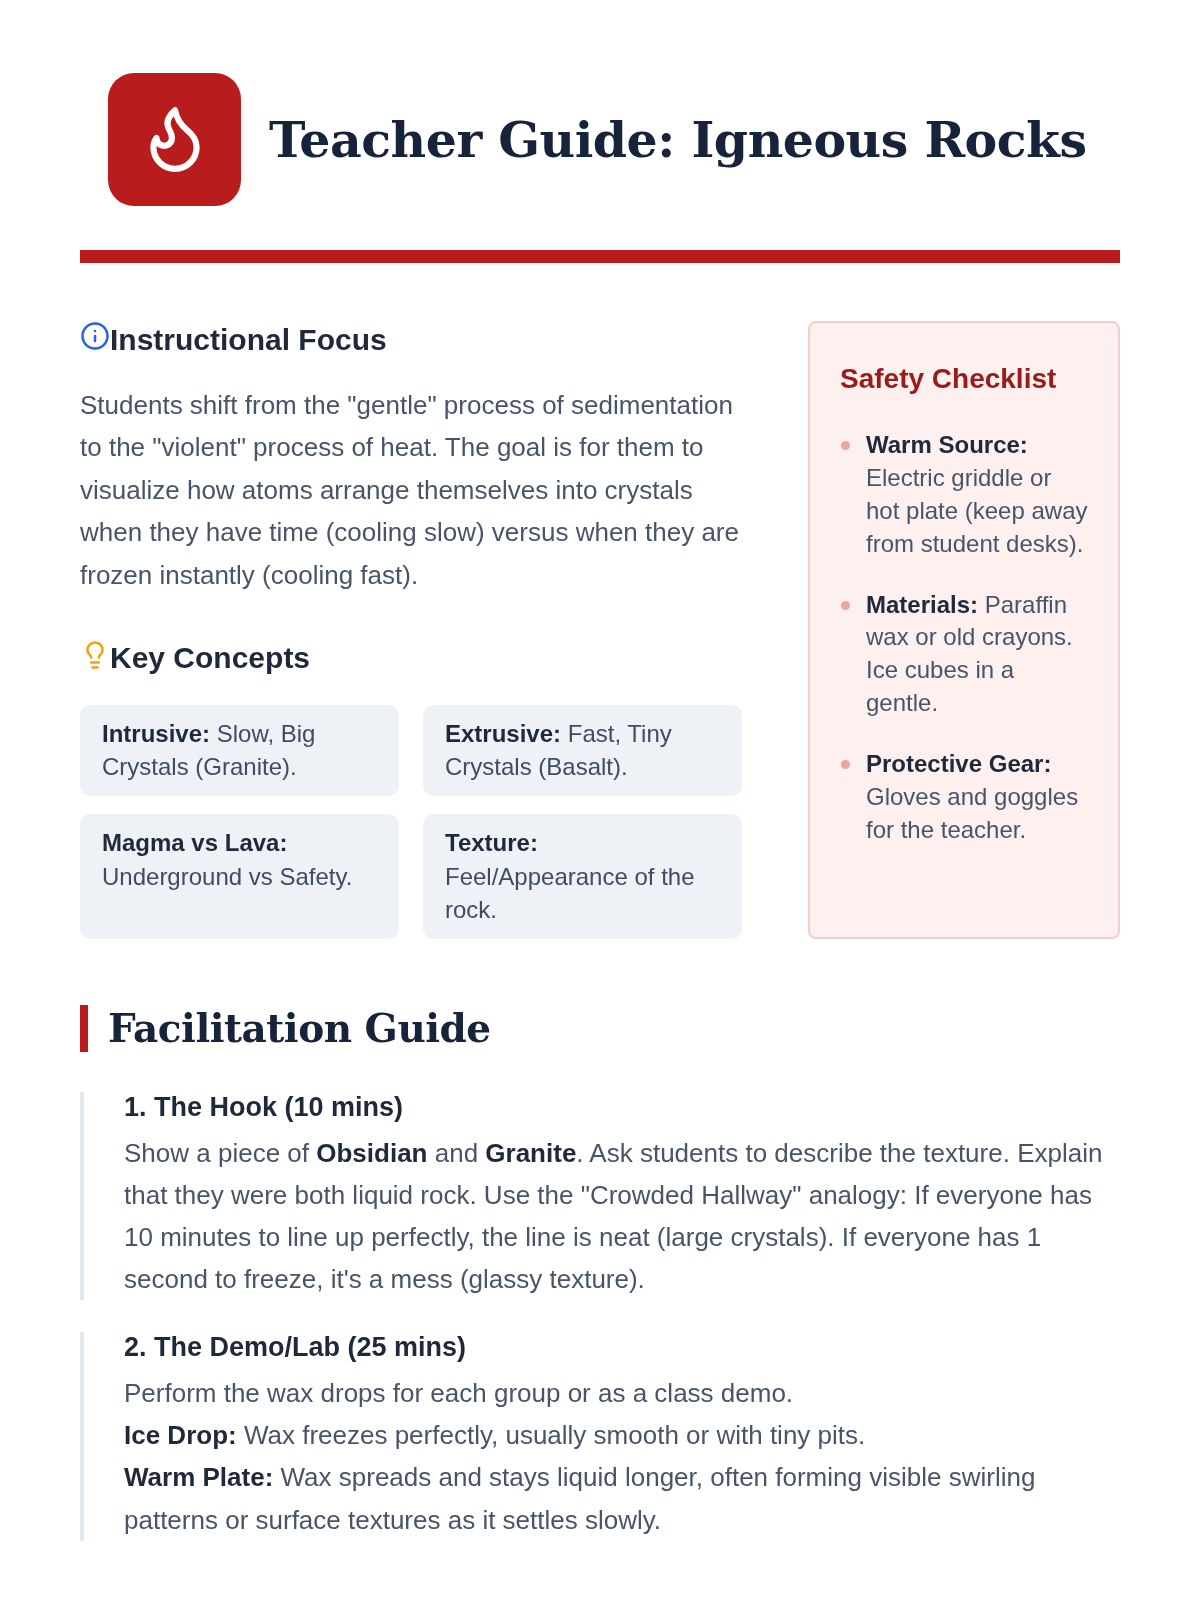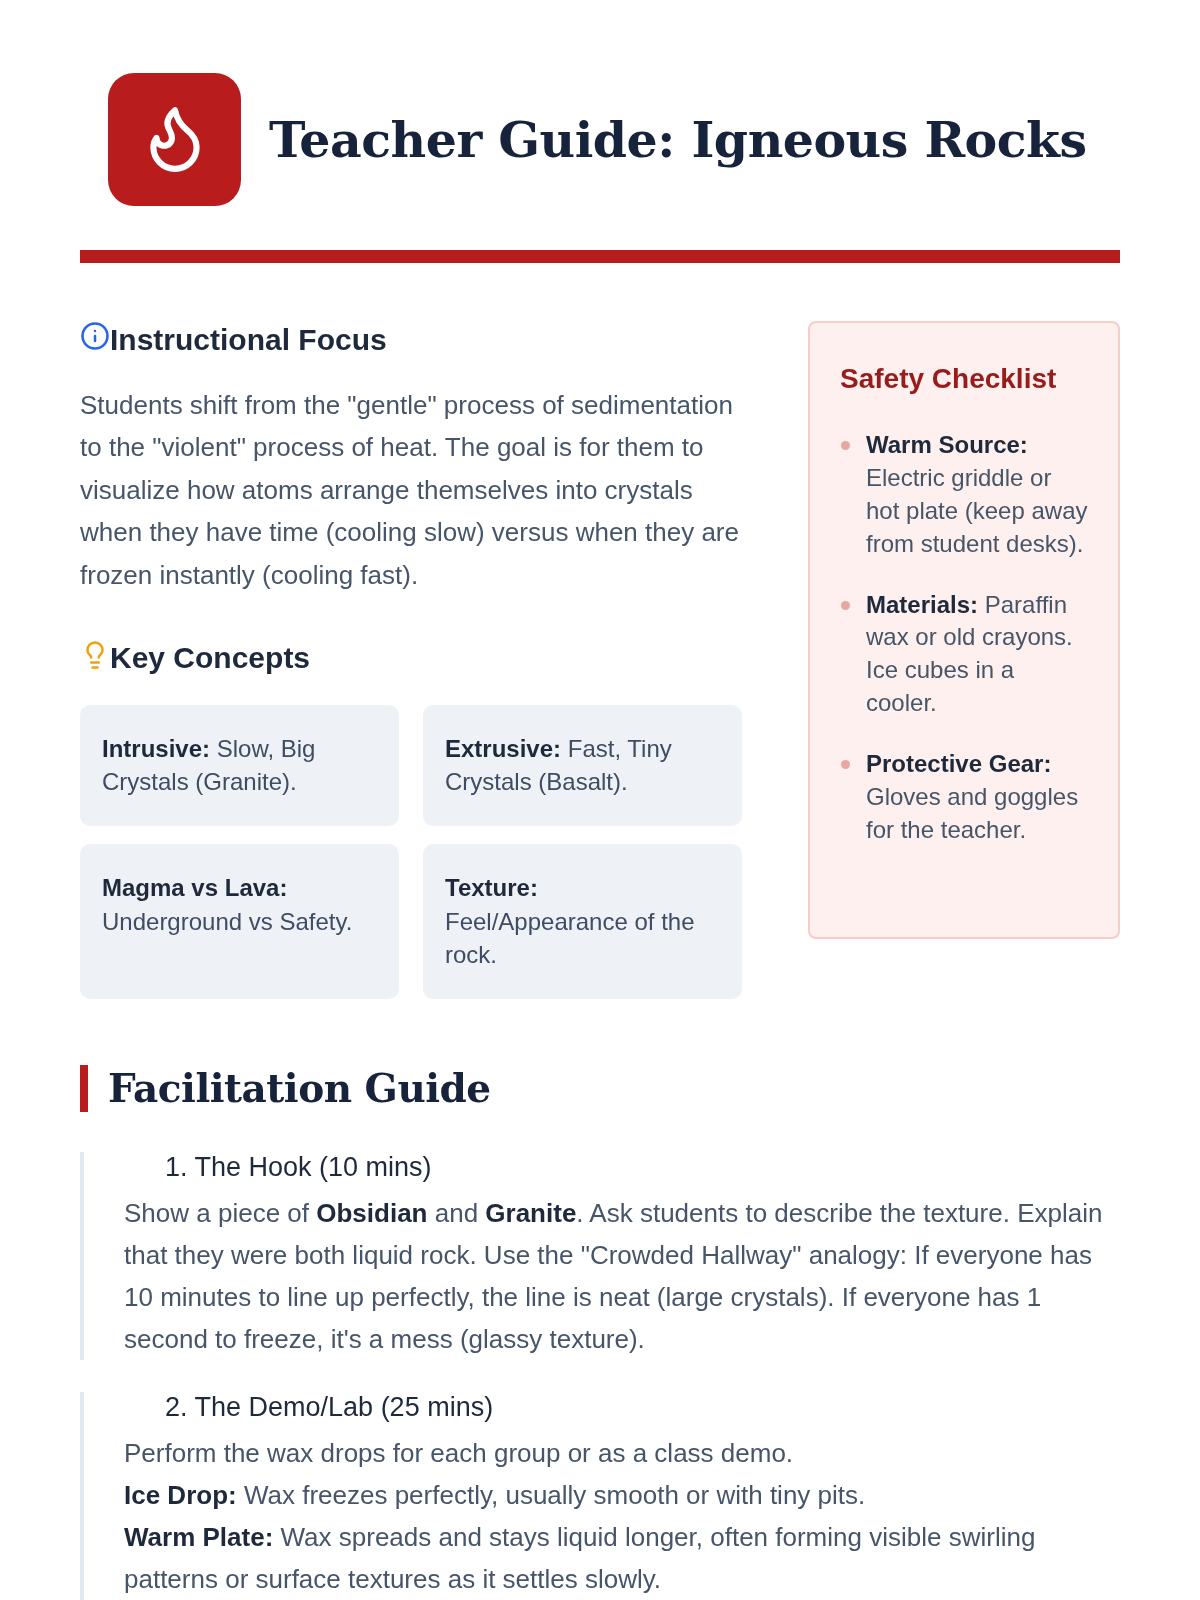--- a/index.html
+++ b/index.html
@@ -47,21 +47,21 @@
   }
 
   .key-concepts-head { margin-top:44px; }
   .concept-grid {
     margin-top:28px;
     display:grid; grid-template-columns:1fr 1fr; gap:18px 24px;
     max-width:662px;
   }
   .concept-card {
     background:#eef2f7; border-radius:10px;
-    padding:27px 22px;
+    padding:12px 22px;
     font-size:24px; line-height:1.40; color:#3f4c62;
   }
   .seg-bold { font-weight:700; color:#1e293b; }
 
   
   .safety-card {
     flex:0 0 312px; width:312px;
     background:#fdf0ee;
     border:2px solid #f6cec7;
     border-radius:8px;
@@ -92,23 +92,22 @@
     letter-spacing:-0.5px;
     line-height:1.2;
   }
   .fac-sections { margin-top:40px; }
   .fac-section {
     border-left:4px solid #e2e8f0;
     padding-left:40px;
     margin-bottom:32px;
   }
   .fac-section-title {
-    font-size:27px; font-weight:400; color:#1e293b;
+    font-size:27px; font-weight:700; color:#1e293b;
     margin-bottom:9px;
-    margin-left:41px;
   }
   .fac-section-body {
     font-size:26px; line-height:1.62; color:#475569;
     white-space:pre-line;
     max-width:1005px;
   }
 </style>
 </head>
 <body>
 
@@ -160,21 +159,21 @@
         <div class="concept-card"><span class="seg-bold">Extrusive:</span><span> Fast, Tiny Crystals (Basalt).</span></div>
         <div class="concept-card"><span class="seg-bold">Magma vs Lava:</span><span> Underground vs Safety.</span></div>
         <div class="concept-card"><span class="seg-bold">Texture:</span><span> Feel/Appearance of the rock.</span></div>
       </div>
     </div>
 
     <aside class="safety-card">
       <h3 class="safety-title">Safety Checklist</h3>
       <ul class="safety-list">
         <li class="safety-item"><span class="seg-bold">Warm Source:</span><span> Electric griddle or hot plate (keep away from student desks).</span></li>
-        <li class="safety-item"><span class="seg-bold">Materials:</span><span> Paraffin wax or old crayons. Ice cubes in a cooler.</span></li>
+        <li class="safety-item"><span class="seg-bold">Materials:</span><span> Paraffin wax or old crayons. Ice cubes in a gentle.</span></li>
         <li class="safety-item"><span class="seg-bold">Protective Gear:</span><span> Gloves and goggles for the teacher.</span></li>
       </ul>
     </aside>
   </div>
 
   <section class="facilitation">
     <h2 class="fac-head">Facilitation Guide</h2>
 
     <div class="fac-sections">
 

